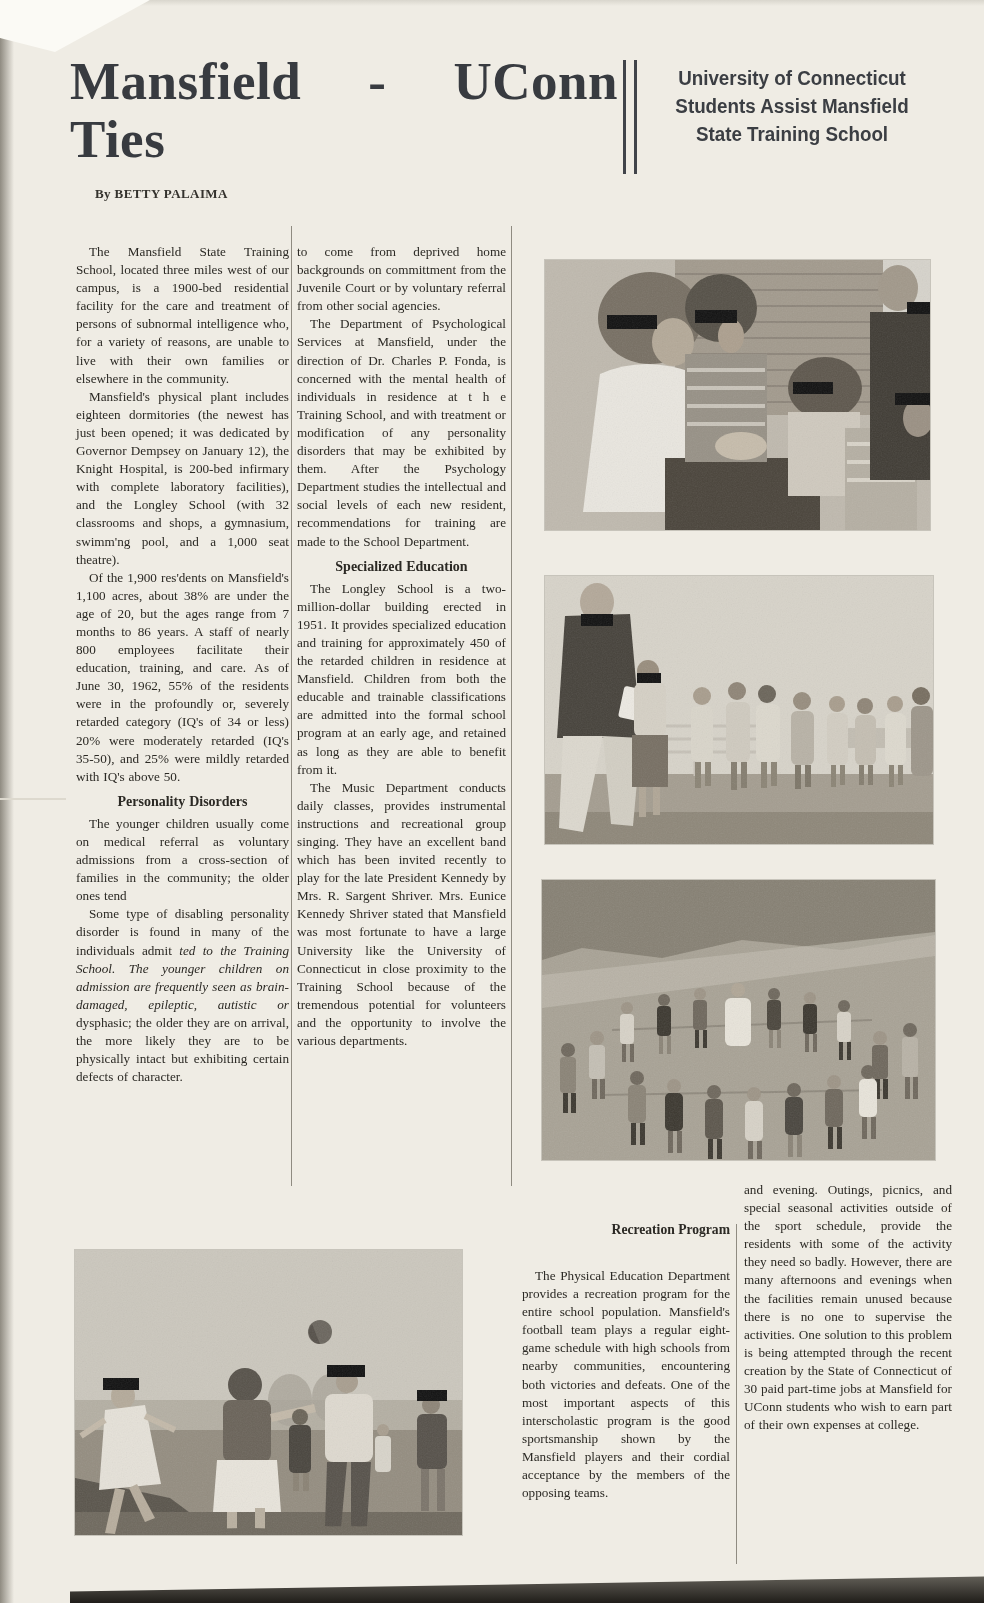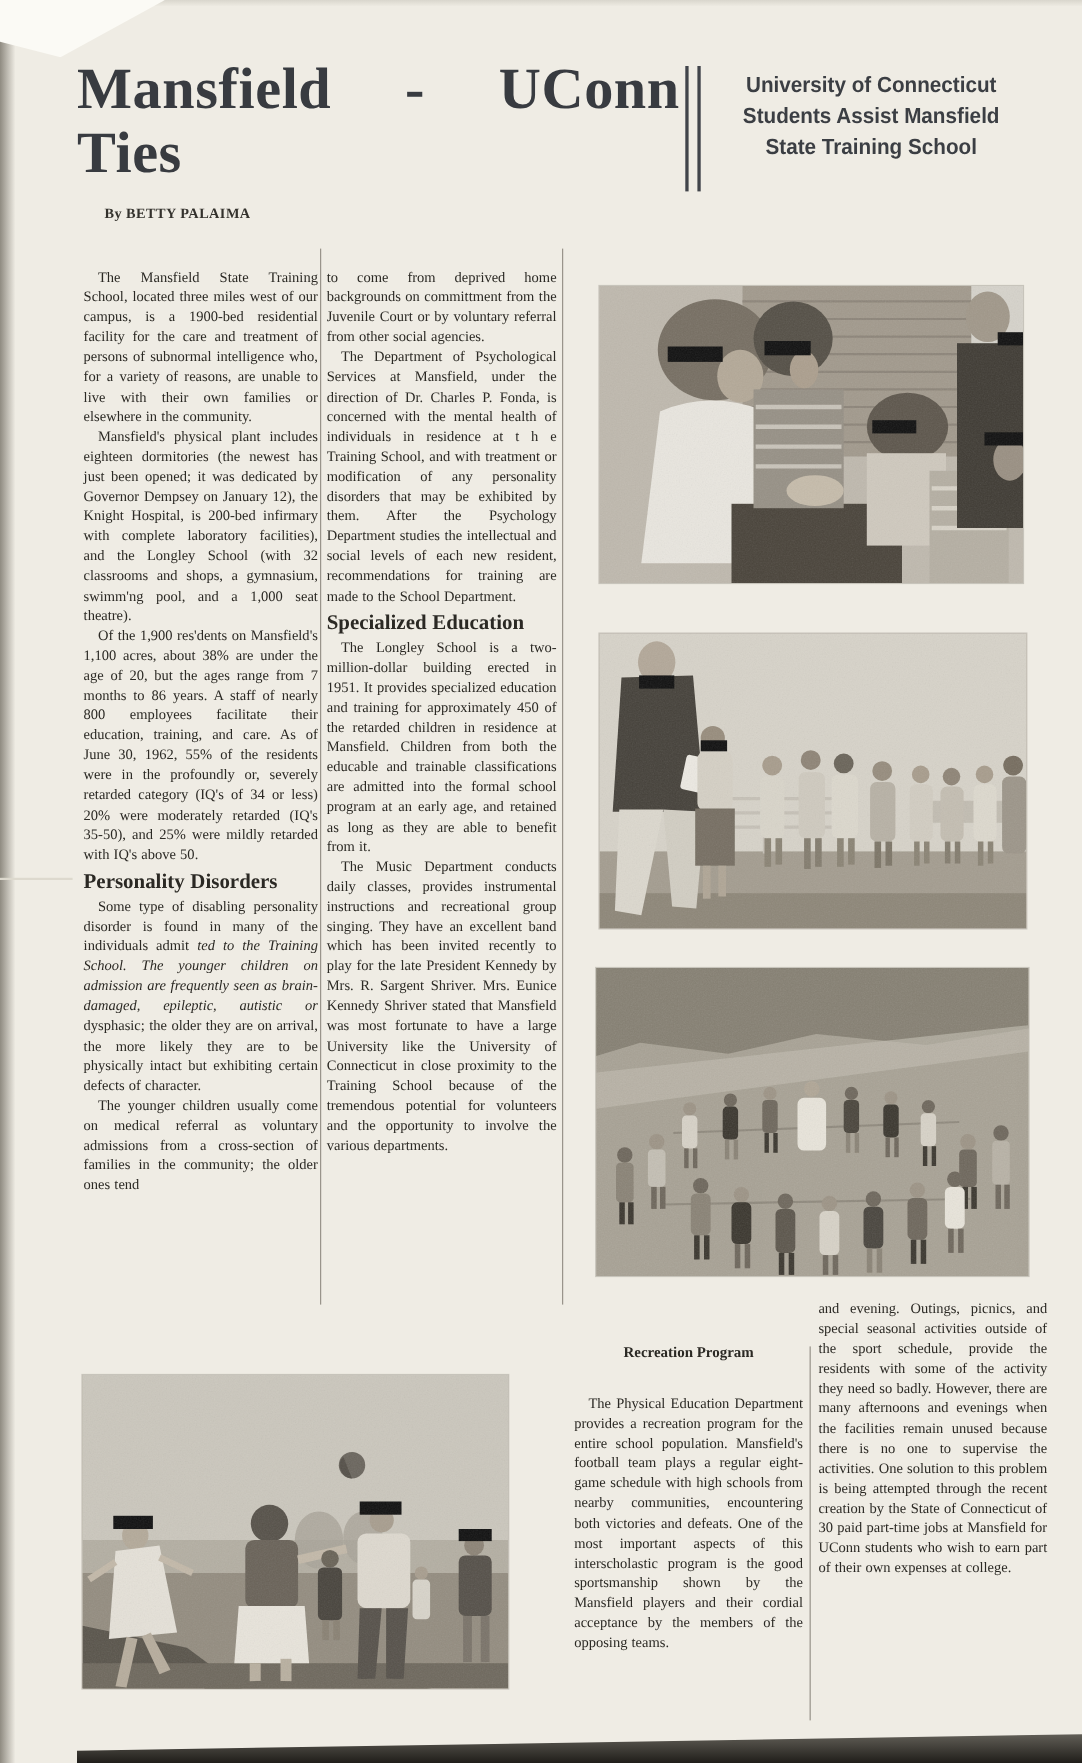--- a/index.html
+++ b/index.html
@@ -31,22 +31,22 @@
   #rule-2{left:511px;top:226px;height:960px;}
   #rule-3{left:736px;top:1224px;height:340px;}
   .newscol{font-size:13.2px;line-height:18.1px;text-align:justify;word-spacing:.5px;margin-top:19px;}
   #col-1{left:76px;top:224px;width:213px;}
   #col-2{left:297px;top:224px;width:209px;}
   #rec-colA{left:522px;top:1248px;width:208px;}
   #rec-colB{left:744px;top:1162px;width:208px;}
   .body-p{margin:0;text-indent:13px;}
   .noindent{text-indent:0;}
   .ital{font-style:italic;}
-  .sec-h{margin:7px 0 4px 0;text-align:left;font-weight:bold;font-size:19px;text-indent:0;}
-  #rec-heading{left:522px;top:1222px;width:208px;text-align:center;font-weight:bold;font-size:13.6px;color:#2b2924;}
+  .sec-h{margin:7px 0 4px 0;text-align:center;font-weight:bold;font-size:14px;text-indent:0;}
+  #rec-heading{left:522px;top:1222px;width:208px;text-align:right;font-weight:bold;font-size:13.6px;color:#2b2924;}
   
   .photo{box-shadow:0 0 0 1px rgba(80,75,65,.25);background:#bfbab0;}
   #photo-1{left:545px;top:260px;}
   #photo-2{left:545px;top:576px;}
   #photo-3{left:542px;top:880px;}
   #photo-4{left:75px;top:1250px;}
 </style>
 </head>
 <body>
 
@@ -69,26 +69,26 @@
 
 <div class="abs colrule" id="rule-1"></div>
 <div class="abs colrule" id="rule-2"></div>
 <div class="abs colrule" id="rule-3"></div>
 
 <div class="abs newscol" id="col-1">
   <p class="body-p">The Mansfield State Training School, located three miles west of our campus, is a 1900-bed residential facility for the care and treatment of persons of subnormal intelligence who, for a variety of reasons, are unable to live with their own families or elsewhere in the community.</p>
   <p class="body-p">Mansfield's physical plant includes eighteen dormitories (the newest has just been opened; it was dedicated by Governor Dempsey on January 12), the Knight Hospital, is 200-bed infirmary with complete laboratory facilities), and the Longley School (with 32 classrooms and shops, a gymnasium, swimm'ng pool, and a 1,000 seat theatre).</p>
   <p class="body-p">Of the 1,900 res'dents on Mansfield's 1,100 acres, about 38% are under the age of 20, but the ages range from 7 months to 86 years. A staff of nearly 800 employees facilitate their education, training, and care. As of June 30, 1962, 55% of the residents were in the profoundly or, severely retarded category (IQ's of 34 or less) 20% were moderately retarded (IQ's 35-50), and 25% were mildly retarded with IQ's above 50.</p>
   <h3 class="sec-h">Personality Disorders</h3>
+  <p class="body-p">The younger children usually come on medical referral as voluntary admissions from a cross-section of families in the community; the older ones tend</p>
   <p class="body-p">
     <span>Some type of disabling personality disorder is found in many of the individuals admit</span>
     <span class="ital">ted to the Training School. The younger children on admission are frequently seen as brain-damaged, epileptic, autistic or</span>
     <span>dysphasic; the older they are on arrival, the more likely they are to be physically intact but exhibiting certain defects of character.</span>
   </p>
-  <p class="body-p">The younger children usually come on medical referral as voluntary admissions from a cross-section of families in the community; the older ones tend</p>
 </div>
 
 <div class="abs newscol" id="col-2">
   <p class="body-p noindent">to come from deprived home backgrounds on committment from the Juvenile Court or by voluntary referral from other social agencies.</p>
   <p class="body-p">The Department of Psychological Services at Mansfield, under the direction of Dr. Charles P. Fonda, is concerned with the mental health of individuals in residence at t h e Training School, and with treatment or modification of any personality disorders that may be exhibited by them. After the Psychology Department studies the intellectual and social levels of each new resident, recommendations for training are made to the School Department.</p>
   <h3 class="sec-h">Specialized Education</h3>
   <p class="body-p">The Longley School is a two-million-dollar building erected in 1951. It provides specialized education and training for approximately 450 of the retarded children in residence at Mansfield. Children from both the educable and trainable classifications are admitted into the formal school program at an early age, and retained as long as they are able to benefit from it.</p>
   <p class="body-p">The Music Department conducts daily classes, provides instrumental instructions and recreational group singing. They have an excellent band which has been invited recently to play for the late President Kennedy by Mrs. R. Sargent Shriver. Mrs. Eunice Kennedy Shriver stated that Mansfield was most fortunate to have a large University like the University of Connecticut in close proximity to the Training School because of the tremendous potential for volunteers and the opportunity to involve the various departments.</p>
 </div>
 

